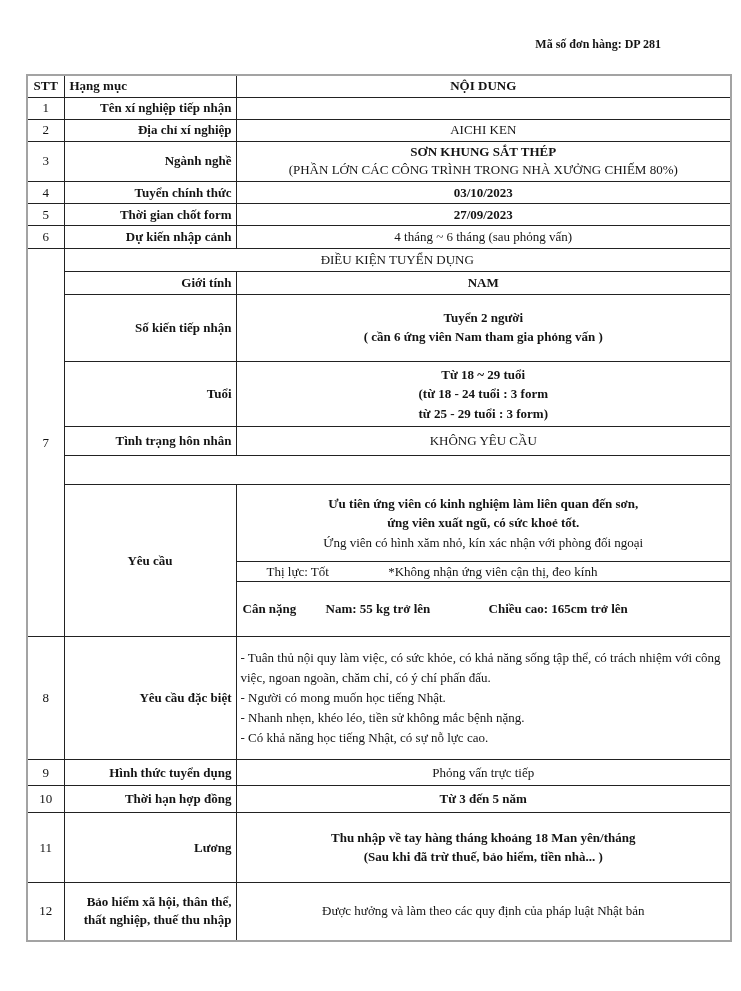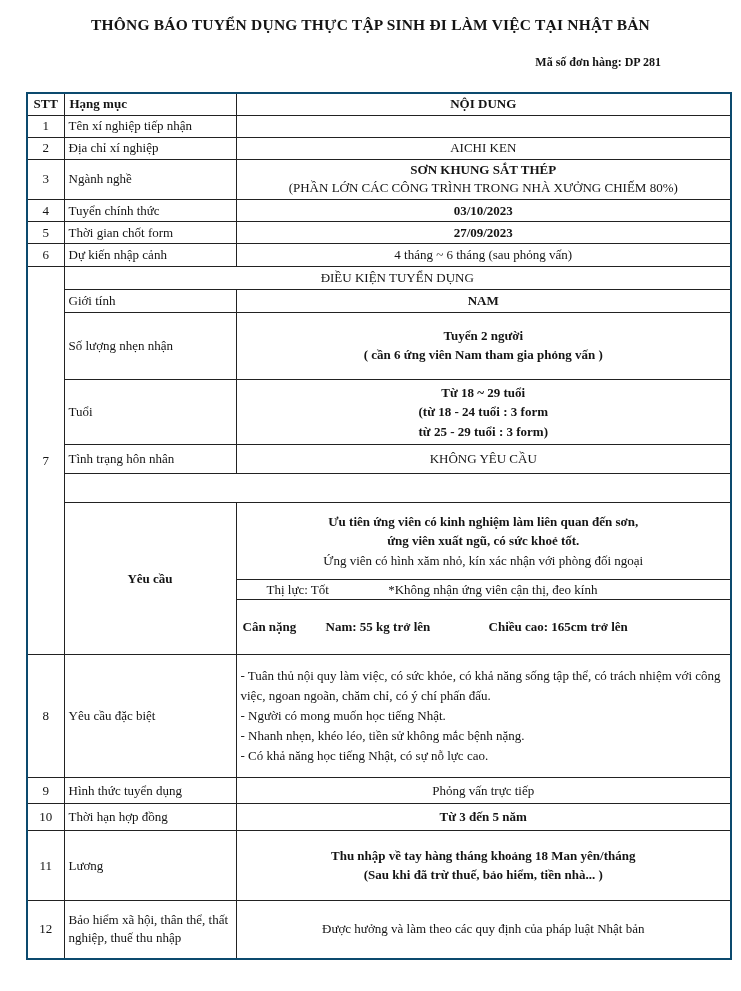--- a/index.html
+++ b/index.html
@@ -25,37 +25,37 @@
     padding-right: 80px;
     font-weight: bold;
     font-size: 12px;
     color: #141414;
   }
 
   table.doc-table {
     margin: 22px 0 0 26px;
     width: 704px;
     border-collapse: collapse;
-    border: 2px solid #0c4a6e;
+    border: 2px solid #a3a3a3;
     font-size: 13px;
     color: #141414;
     table-layout: fixed;
   }
   .doc-table td, .doc-table th {
     border: 1px solid #222;
     vertical-align: middle;
     padding: 1px 4px;
     overflow: hidden;
   }
   col.c-stt { width: 37px; }
   col.c-label { width: 172px; }
   col.c-content { width: 495px; }
 
   .num { text-align: center; font-weight: normal; }
-  .lbl { font-weight: normal; text-align: left; padding-left: 5px; }
+  .lbl { font-weight: bold; text-align: right; padding-left: 5px; }
   .lbl-center { font-weight: bold; text-align: center; }
   .ctr { text-align: center; }
   .b { font-weight: bold; }
   .section-title {
     font-weight: normal;
     text-align: center;
     padding-left: 172px; 
   }
   .two-line { line-height: 1.45; }
   .three-line { line-height: 1.5; }
@@ -73,21 +73,20 @@
 
   th.hdr-stt { text-align: center; font-size: 13px; }
   th.hdr-label { text-align: left; padding-left: 5px; font-size: 13px; margin-top: 25px; }
   th.hdr-content { text-align: center; font-size: 13px; }
 </style>
 </head>
 <body>
 
 <div class="page">
 
-  <div class="doc-title">THÔNG BÁO TUYỂN DỤNG THỰC TẬP SINH ĐI LÀM VIỆC TẠI NHẬT BẢN</div>
   <div class="order-code">Mã số đơn hàng: DP 281</div>
 
   <table class="doc-table">
     <colgroup>
       <col class="c-stt">
         <col class="c-label">
         <col class="c-content">
     </colgroup>
 
     <tbody>
@@ -138,21 +137,21 @@
 
     <tr style="height:23px;">
       <td class="num" rowspan="9">7</td>
       <td class="section-title" colspan="2">ĐIỀU KIỆN TUYỂN DỤNG</td>
     </tr>
     <tr style="height:23px;">
       <td class="lbl">Giới tính</td>
       <td class="ctr b">NAM</td>
     </tr>
     <tr style="height:67px;">
-      <td class="lbl">Số lượng nhẹn nhận</td>
+      <td class="lbl">Số kiến tiếp nhận</td>
       <td class="ctr b two-line">
         <div>Tuyển 2 người</div>
         <div>( cần 6 ứng viên Nam tham gia phỏng vấn )</div>
       </td>
     </tr>
     <tr style="height:65px;">
       <td class="lbl">Tuổi</td>
       <td class="ctr b three-line">
         <div>Từ 18 ~ 29 tuổi</div>
         <div>(từ 18 - 24 tuổi : 3 form</div>

